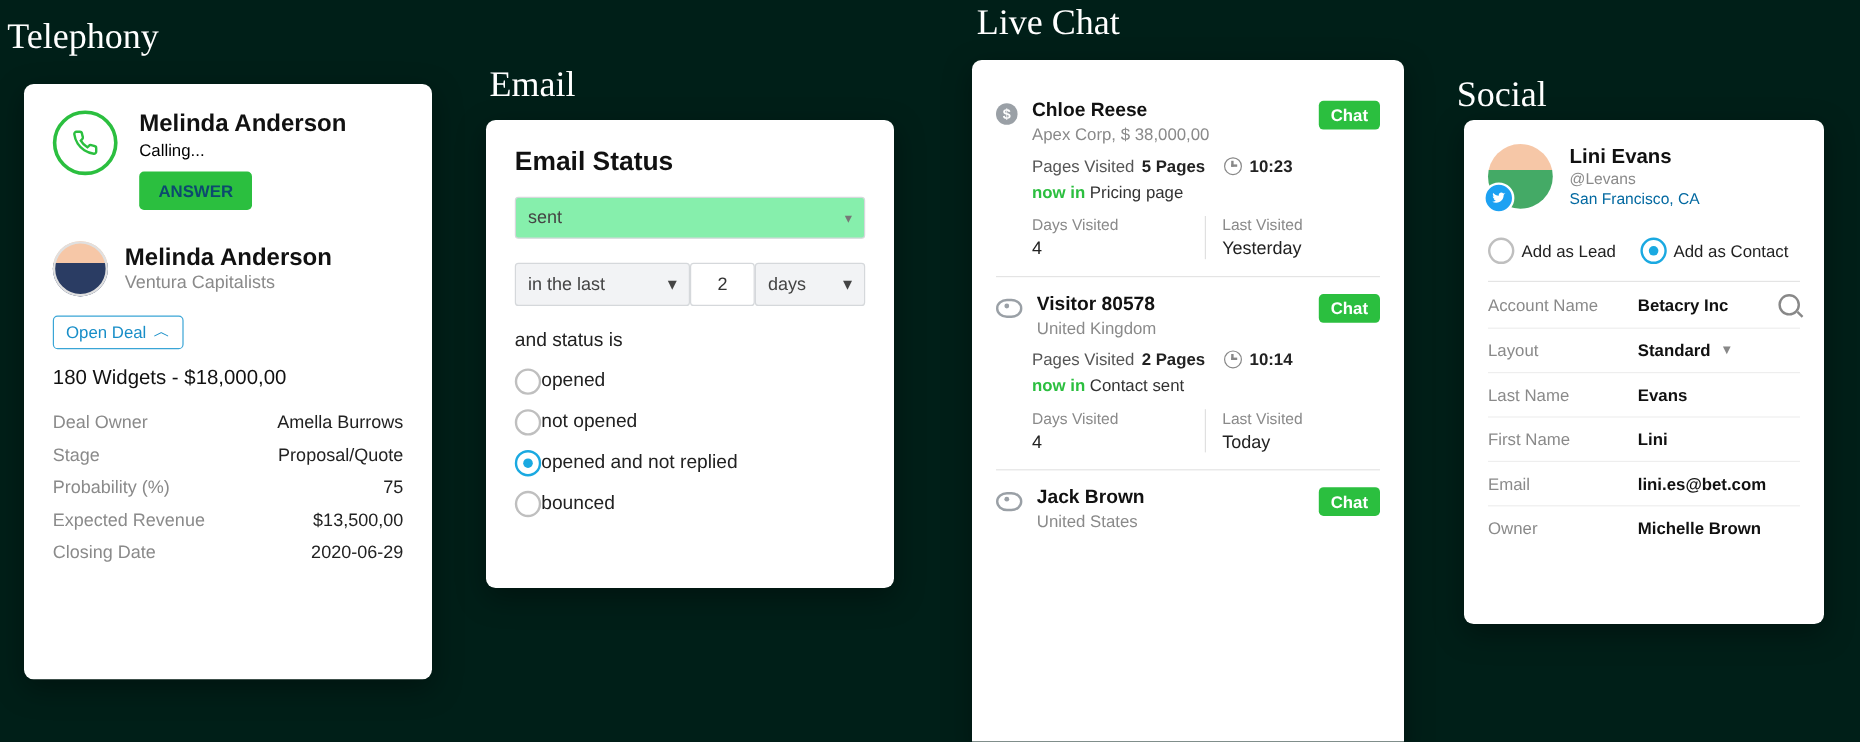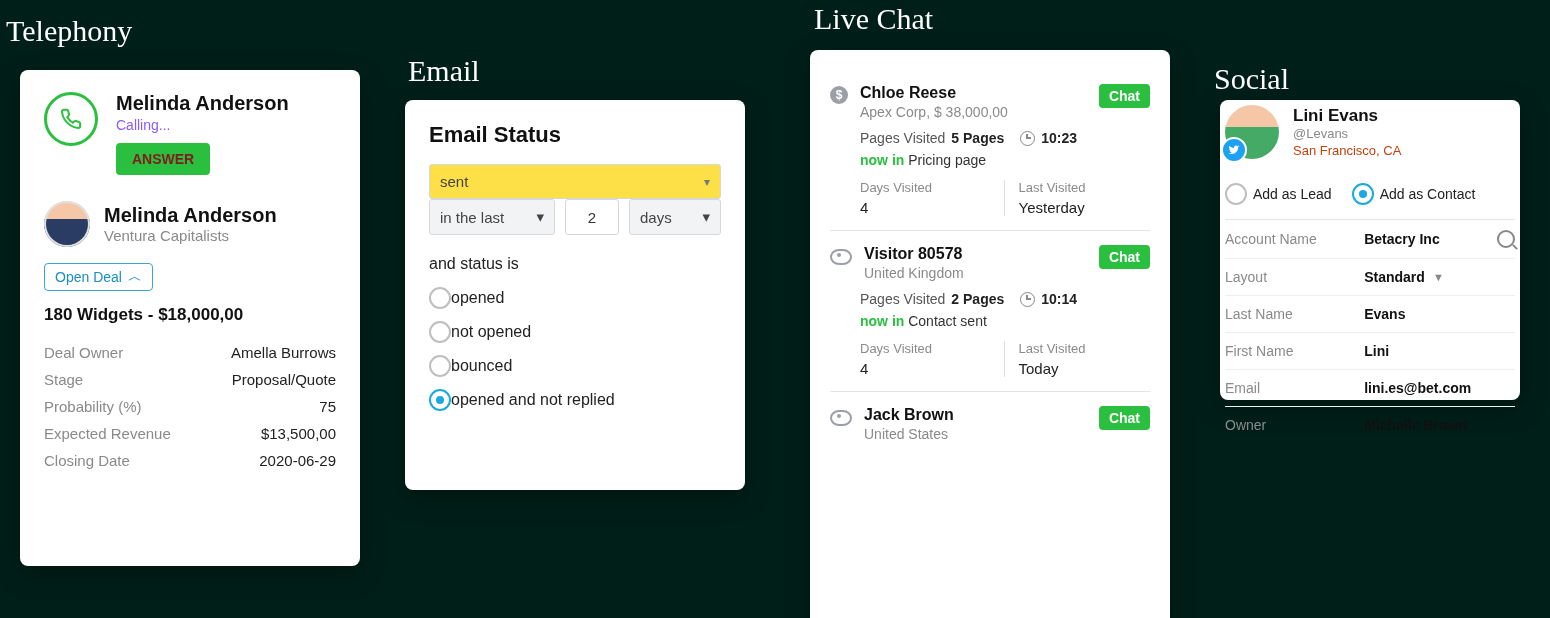--- a/index.html
+++ b/index.html
@@ -4,38 +4,38 @@
 <style>
   html,body{margin:0;padding:0;background:#001f18;font-family:Arial,"Helvetica Neue",Helvetica,sans-serif;color:#333;overflow:hidden}
   .stage{width:1550px;height:618px;position:relative}
   .script-label{font-family:"Brush Script MT","Comic Sans MS",cursive;color:#fff;font-size:30px}
   .card{background:#fff;border-radius:8px;box-shadow:0 8px 24px rgba(0,0,0,0.35);position:absolute;padding:22px 24px;box-sizing:border-box}
   
   #tel{left:20px;top:70px;width:340px;height:496px}
   .call-ring{width:48px;height:48px;border:3px solid #2bbf3f;border-radius:50%;display:flex;align-items:center;justify-content:center;color:#2bbf3f}
   .call-head{display:flex;align-items:flex-start;gap:18px}
   .caller-name{font-size:20px;font-weight:700;color:#111}
-  .caller-status{font-size:14px;color:#8b5cf6;margin-top:2px}
-  .btn-answer{display:inline-block;margin-top:10px;background:#2bbf3f;color:#7f1d1d;font-weight:700;font-size:14px;padding:8px 16px;border-radius:4px;cursor:pointer}
+  .caller-status{font-size:14px;color:#000000;margin-top:2px}
+  .btn-answer{display:inline-block;margin-top:10px;background:#2bbf3f;color:#0c4a6e;font-weight:700;font-size:14px;padding:8px 16px;border-radius:4px;cursor:pointer}
   .contact-row{display:flex;align-items:center;gap:14px;margin-top:26px}
   .avatar{width:46px;height:46px;border-radius:50%;background:linear-gradient(#f6c7a7 40%,#2a3c63 40%);box-shadow:0 0 0 2px #e0e0e0 inset}
   .contact-name{font-size:20px;font-weight:700;color:#111}
   .contact-co{font-size:15px;color:#8a8a8a}
   .open-deal{display:inline-flex;align-items:center;gap:6px;border:1px solid #3aa5d6;color:#188ec8;font-size:14px;padding:4px 10px;border-radius:4px;margin-top:16px;cursor:pointer}
-  .deal-title{margin-top:14px;font-size:17px;font-weight:700;color:#111}
+  .deal-title{margin-top:14px;font-size:17px;font-weight:400;color:#111}
   .deal-rows{margin-top:14px}
   .drow{display:flex;justify-content:space-between;font-size:15px;padding:5px 0}
   .drow .k{color:#8a8a8a}
   .drow .v{color:#222;font-weight:500}
   
   #email{left:405px;top:100px;width:340px;height:390px}
   .email-title{font-size:22px;font-weight:700;color:#111;margin-bottom:16px}
-  .sel{display:flex;align-items:center;justify-content:space-between;background:#fde047;border:1px solid #d5d8db;border-radius:3px;padding:8px 10px;font-size:15px;color:#444;cursor:pointer}
+  .sel{display:flex;align-items:center;justify-content:space-between;background:#86efac;border:1px solid #d5d8db;border-radius:3px;padding:8px 10px;font-size:15px;color:#444;cursor:pointer}
   .sel .chev{color:#777;font-size:12px}
-  .row-controls{display:flex;gap:10px;margin-top:0}
+  .row-controls{display:flex;margin-top:20px}
   .minisel{display:flex;align-items:center;justify-content:space-between;background:#f2f3f5;border:1px solid #d5d8db;border-radius:3px;padding:8px 10px;font-size:15px;color:#444;cursor:pointer}
   .numbox{width:44px;text-align:center;background:#fff;border:1px solid #d5d8db;border-radius:3px;padding:8px 4px;font-size:15px;color:#333}
   .and-status{font-size:16px;color:#222;margin-top:20px;margin-bottom:8px}
   .radio-row{display:flex;align-items:center;font-size:16px;color:#222;padding:6px 0;cursor:pointer}
   .radio{width:18px;height:18px;border:2px solid #bfbfbf;border-radius:50%;display:flex;align-items:center;justify-content:center}
   .radio.sel-on{border-color:#1aa9e1}
   .radio.sel-on::after{content:"";width:8px;height:8px;border-radius:50%;background:#1aa9e1}
   
   #chat{left:810px;top:50px;width:360px;height:575px;padding:20px 20px 0 20px}
   .visitor{border-bottom:1px solid #e4e4e4;padding:14px 0}
@@ -55,27 +55,27 @@
   .clock::before{content:"";position:absolute;width:1.5px;height:5px;background:#888;left:5px;top:2px}
   .nowin{font-size:14px;margin-top:6px}
   .nowin .ni{color:#2bbf3f;font-weight:600}
   .vis-split{display:flex;margin-top:12px;gap:0}
   .vc{flex:1}
   .vc:first-child{border-right:1px solid #e0e0e0;padding-right:12px}
   .vc:last-child{padding-left:14px}
   .vc .lbl{font-size:13px;color:#8a8a8a}
   .vc .val{font-size:15px;color:#222;margin-top:4px}
   
-  #social{left:1220px;top:100px;width:300px;height:300px;padding:5px}
+  #social{left:1220px;top:100px;width:300px;height:420px;padding:20px}
   .soc-head{display:flex;gap:14px;align-items:center}
   .soc-avatar{width:54px;height:54px;border-radius:50%;background:linear-gradient(#f6c7a7 40%,#4a6 40%);position:relative}
   .tw-badge{width:22px;height:22px;border-radius:50%;background:#1da1f2;color:#fff;display:flex;align-items:center;justify-content:center;font-size:12px;font-weight:700;position:absolute;left:-4px;bottom:-4px;border:2px solid #fff}
   .soc-name{font-size:17px;font-weight:700;color:#111}
   .soc-handle{font-size:13px;color:#8a8a8a}
-  .soc-loc{font-size:13px;color:#c2410c;margin-top:2px}
+  .soc-loc{font-size:13px;color:#0369a1;margin-top:2px}
   .add-row{display:flex;align-items:center;gap:20px;padding:14px 0;border-bottom:1px solid #e4e4e4;margin-top:10px}
   .mini-radio{display:flex;align-items:center;gap:6px;font-size:14px;color:#222;cursor:pointer}
   .srow{display:flex;align-items:center;padding:10px 0;border-bottom:1px solid #eee;font-size:14px}
   .srow:last-child{border-bottom:none}
   .srow .sk{color:#8a8a8a;width:48%}
   .srow .sv{color:#111;font-weight:600;display:flex;align-items:center;gap:8px;flex:1}
   .dd-chev{color:#888;font-size:11px}
   .search-ico{width:14px;height:14px;border:2px solid #888;border-radius:50%;position:relative;margin-left:auto}
   .search-ico::after{content:"";position:absolute;width:6px;height:2px;background:#888;transform:rotate(45deg);right:-5px;bottom:-2px}
 </style>
@@ -159,26 +159,26 @@
     <div id="email-radios">
         <div class="radio-row">
           <span class="radio"></span>
           <span>opened</span>
         </div>
         <div class="radio-row">
           <span class="radio"></span>
           <span>not opened</span>
         </div>
         <div class="radio-row">
+          <span class="radio sel-on"></span>
+          <span>opened and not replied</span>
+        </div>
+        <div class="radio-row">
           <span class="radio"></span>
           <span>bounced</span>
-        </div>
-        <div class="radio-row">
-          <span class="radio sel-on"></span>
-          <span>opened and not replied</span>
         </div>
       </div>
   </div>
 
   <div id="chat" class="card">
       <div class="visitor">
         <div class="vis-head">
           <span class="vis-ico">$</span>
           <div style="flex:1">
             <div class="vis-name">Chloe Reese</div>

